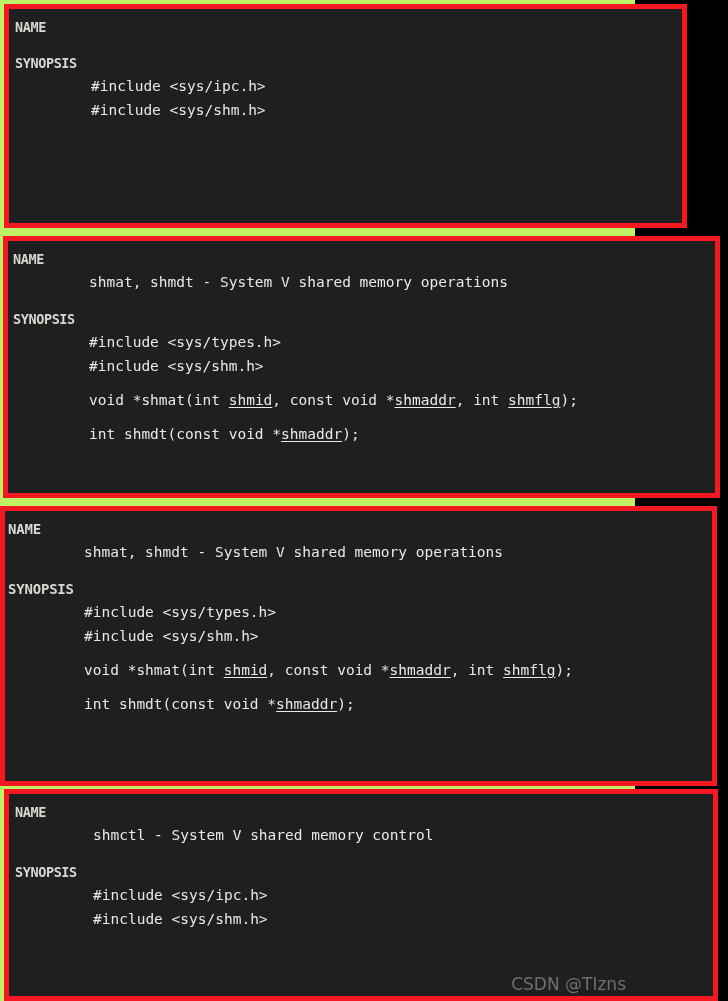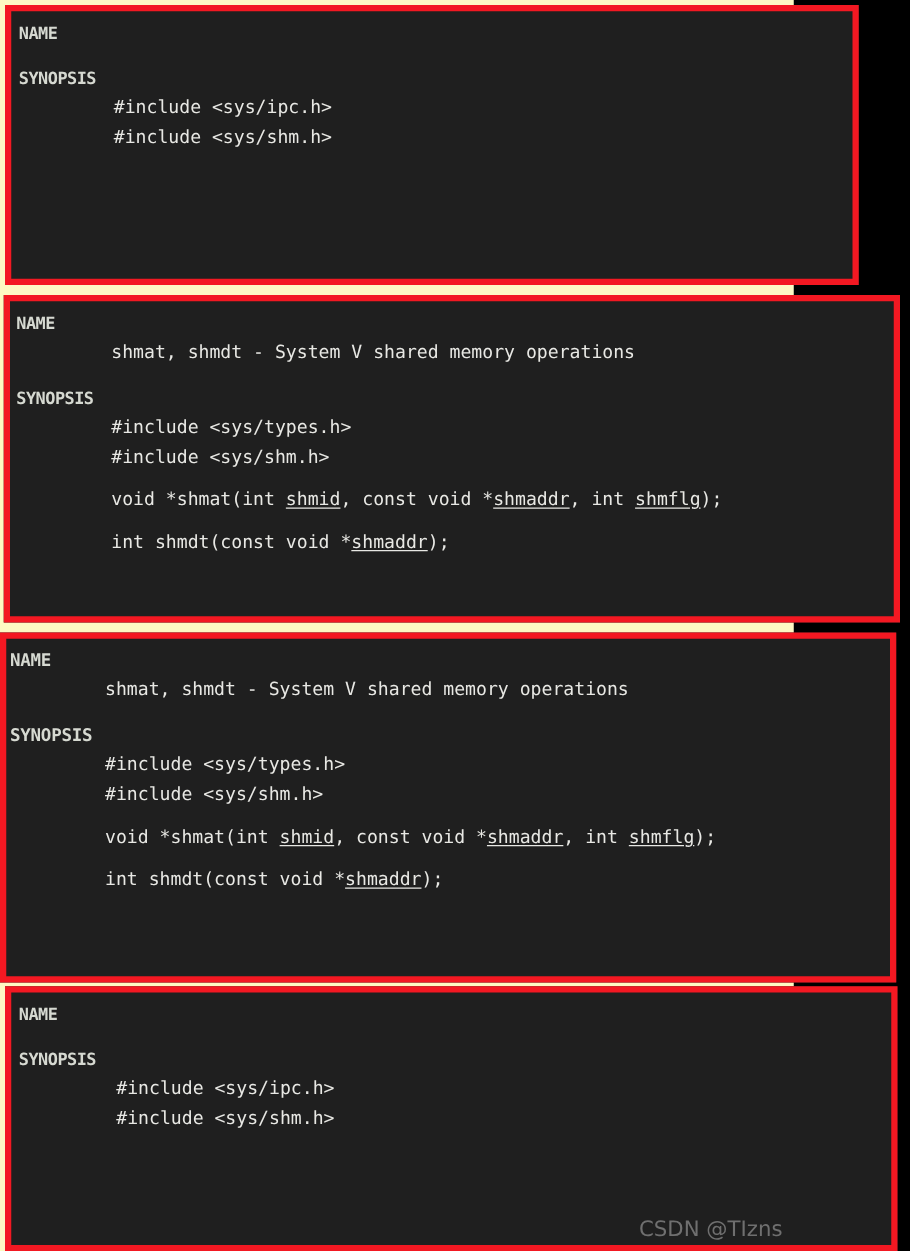--- a/index.html
+++ b/index.html
@@ -10,21 +10,21 @@
   body {
     width: 728px;
     height: 1001px;
     overflow: hidden;
     font-family: "DejaVu Sans Mono", monospace;
   }
   .page {
     position: relative;
     width: 635px;
     height: 1001px;
-    background: #fef9c3;
+    background: #bef264;
   }
 
   .block {
     position: absolute;
     background: #1f1f1f;
     border: 5px solid #f31822;
     box-sizing: border-box;
     overflow: hidden;
   }
 
@@ -125,20 +125,21 @@
           <div class="code-line">#include &lt;sys/shm.h&gt;</div>
           <div class="spacer-sm"></div>
           <div class="code-line"><span>void *shmat(int </span><u class="param">shmid</u><span>, const void *</span><u class="param">shmaddr</u><span>, int </span><u class="param">shmflg</u><span>);</span></div>
           <div class="spacer-sm"></div>
           <div class="code-line"><span>int shmdt(const void *</span><u class="param">shmaddr</u><span>);</span></div>
         </div>
       </div>
       <div class="block" id="block-4">
         <div class="block-inner">
           <div class="section-head">NAME</div>
+          <div class="code-line">shmctl - System V shared memory control</div>
           <div class="spacer"></div>
           <div class="section-head">SYNOPSIS</div>
           <div class="code-line">#include &lt;sys/ipc.h&gt;</div>
           <div class="code-line">#include &lt;sys/shm.h&gt;</div>
           <div class="spacer-sm"></div>
         </div>
       </div>
     </div>
   <div class="watermark">CSDN @TIzns</div>
 </div>

